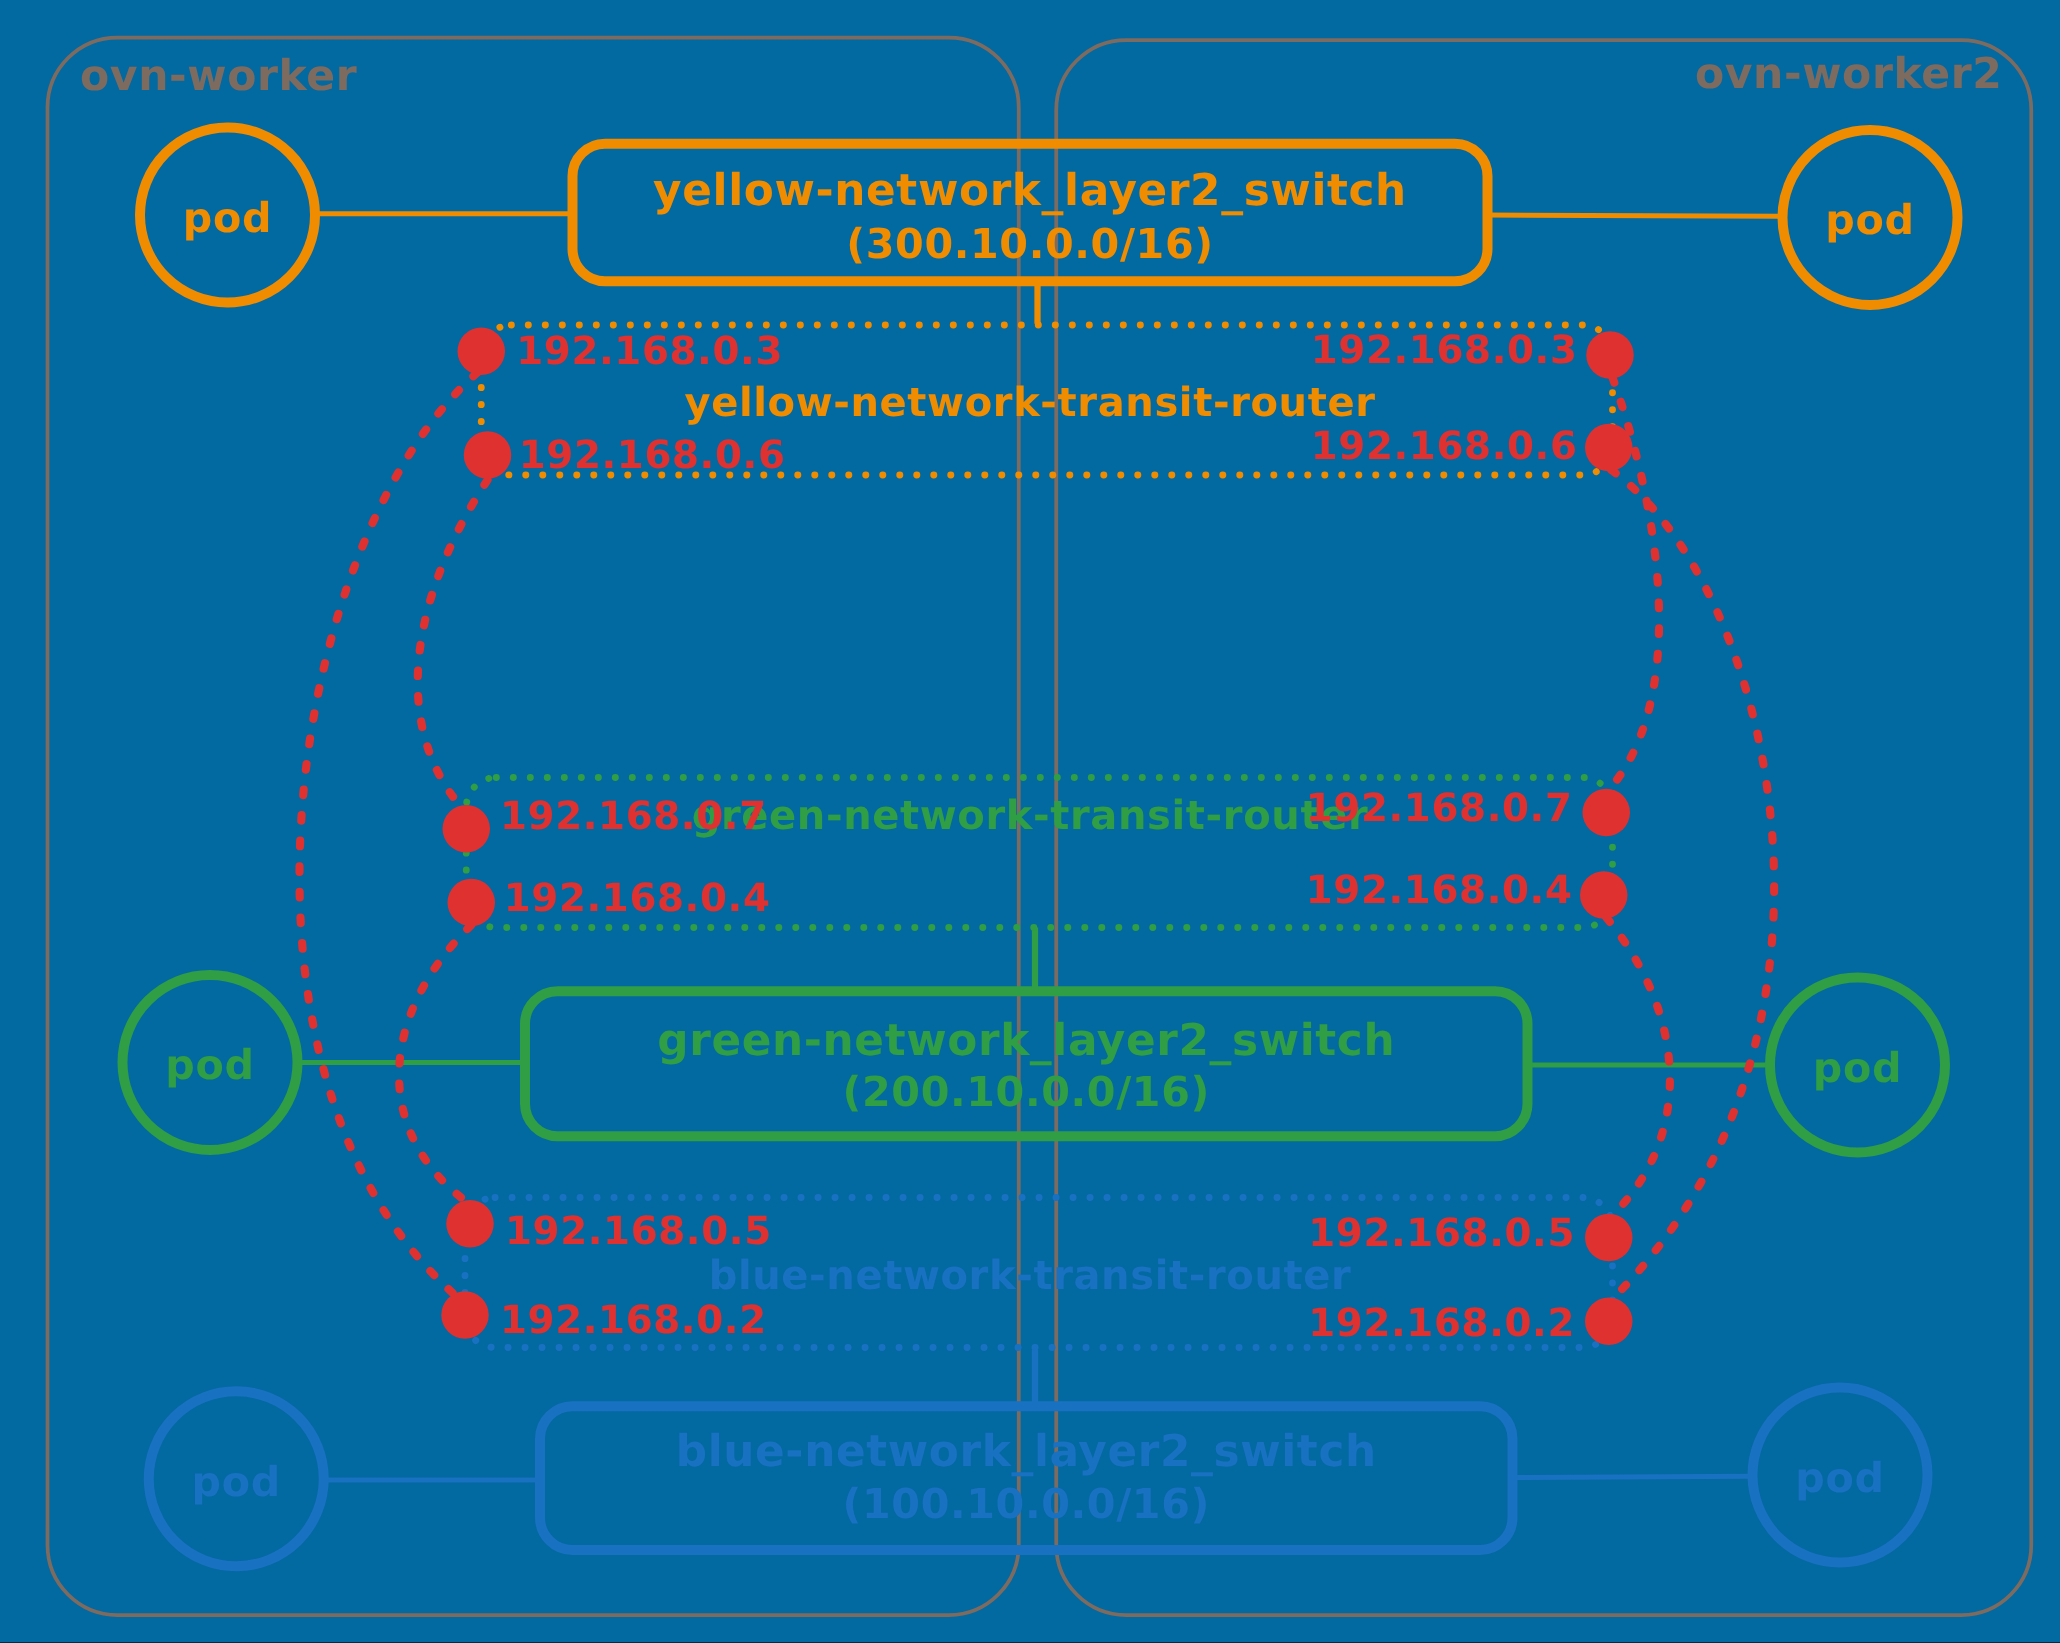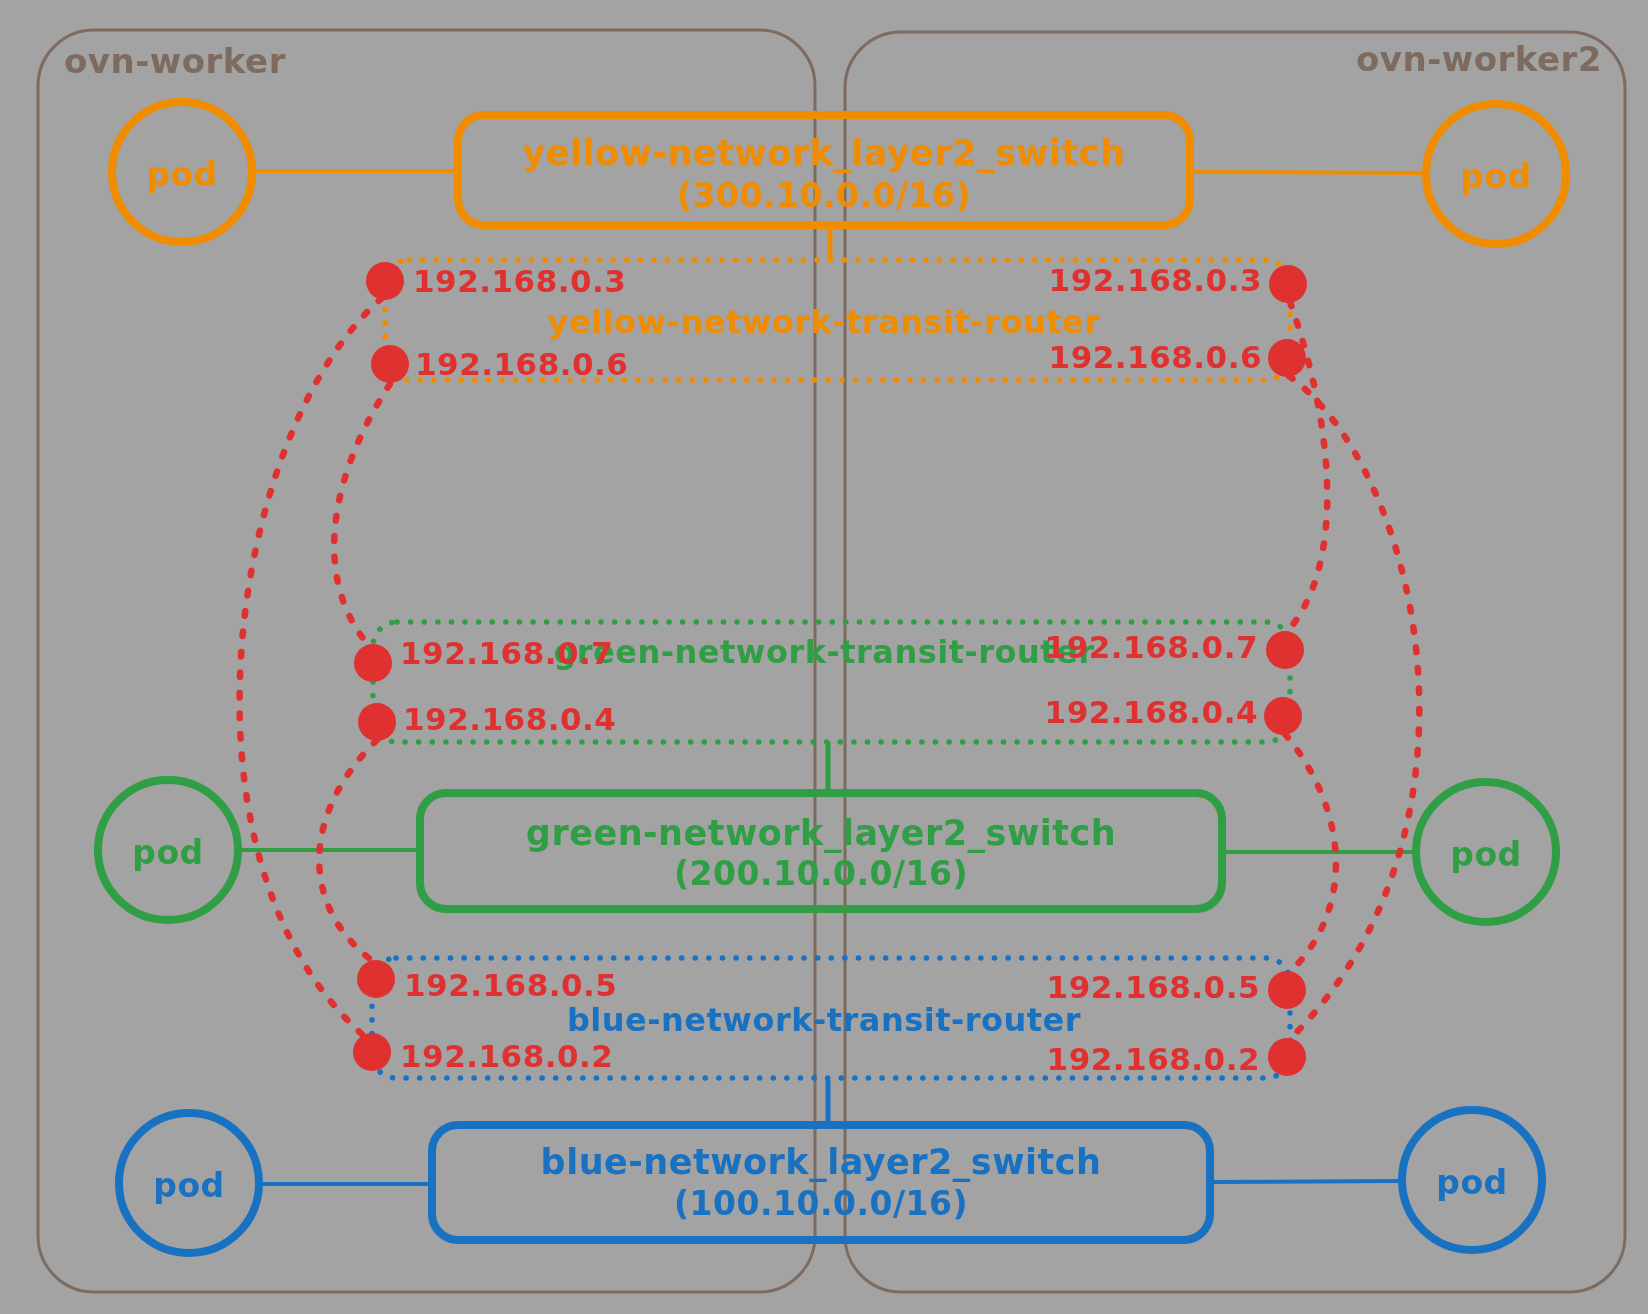--- a/index.html
+++ b/index.html
@@ -1,16 +1,16 @@
 <!DOCTYPE html>
 <html><head>
 <meta charset="utf-8">
 <style>
   html,body{margin:0;padding:0;background:#000;}
-  .stage{position:relative;width:1648px;height:1314px;background:#a3a3a3;overflow:hidden;}
+  .stage{position:relative;width:1648px;height:1314px;background:#0369a1;overflow:hidden;}
   svg{position:absolute;left:0;top:0;}
   svg text{font-family:"DejaVu Sans","Liberation Sans",sans-serif;font-weight:600;letter-spacing:0.5px;}
   .node-box{fill:none;stroke:#7d6b60;stroke-width:3;}
   .node-label{fill:#7d6b60;font-size:34px;}
   .pod-circle{fill:none;stroke-width:8;}
   .pod-label{font-size:33px;}
   .switch-box{fill:none;stroke-width:8;}
   .switch-label{font-size:35px;}
   .switch-cidr{font-size:33px;}
   .link{fill:none;stroke-width:4;}

